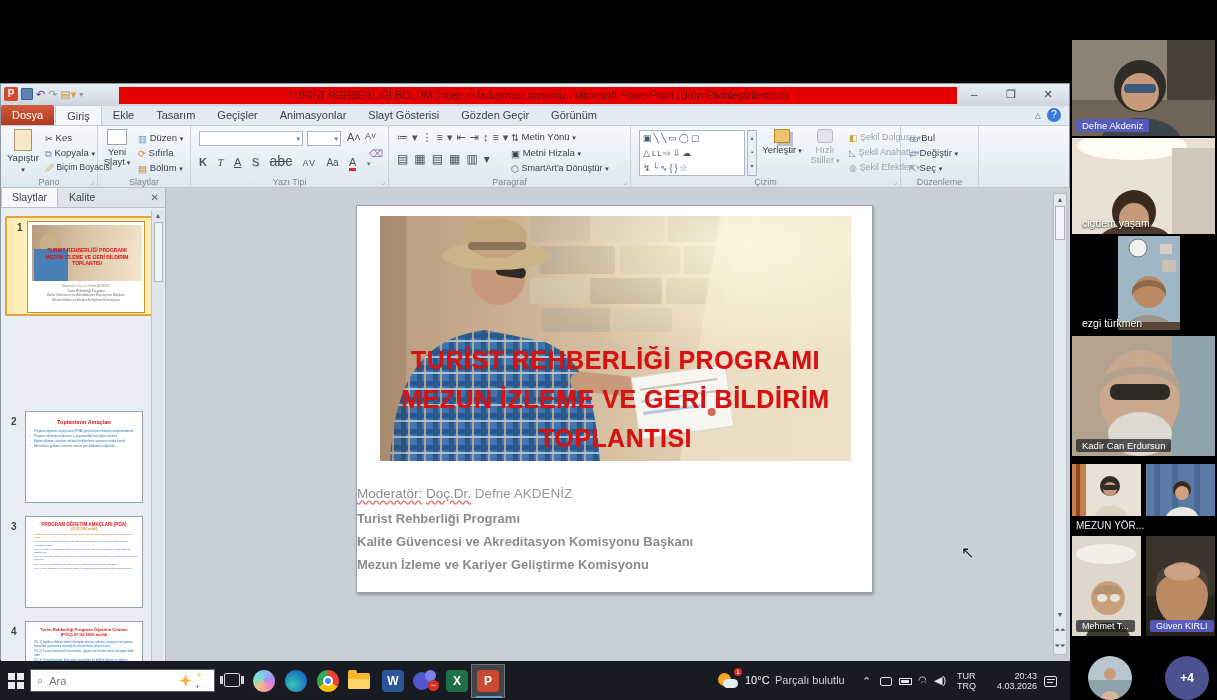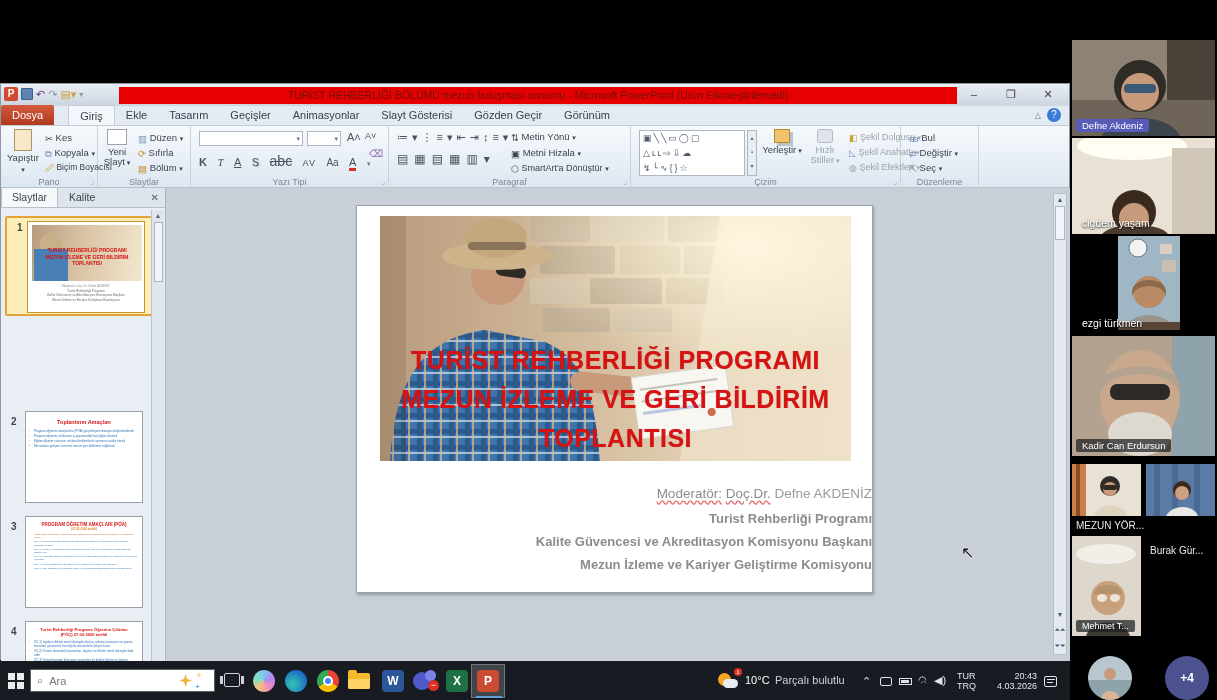--- a/index.html
+++ b/index.html
@@ -12,21 +12,21 @@
   .qat{display:flex;align-items:center;gap:3px;position:absolute;left:3px;top:3px}
   .qat .pico{width:14px;height:14px;background:#cf4a2e;border-radius:2px;color:#fff;font-size:10px;font-weight:bold;text-align:center;line-height:14px}
   .qat .disk{width:12px;height:12px;background:#5d83b5;border:1px solid #3e5f8a;border-radius:1px}
   .qat .glyph{font-size:11px;color:#5b3b86}
   .qat .glyph.gray{color:#8c97a5}
   #titleband{left:118px;top:3px;width:838px;height:17px;background:#e60000;color:#70100d;font-size:10.5px;text-align:center;line-height:17px;white-space:nowrap;overflow:hidden}
   .winbtn{top:3px;height:16px;width:30px;text-align:center;font-size:11px;color:#444;line-height:15px}
   
   #tabrow{left:0;top:22px;width:100%;height:20px;background:#e3eaf2;border-bottom:1px solid #c4ccd6;display:flex;align-items:flex-end}
   .rtab{font-size:11px;color:#39424e;padding:3px 11px;height:20px;line-height:15px}
-  .rtab.dosya{background:linear-gradient(#d35a3c,#b03a1f);color:#fff;border-radius:2px 2px 0 0;margin-right:14px}
+  .rtab.dosya{background:linear-gradient(#d35a3c,#b03a1f);color:#fff;border-radius:2px 2px 0 0;margin-right:1px}
   .rtab.active{background:#f3f6fa;border:1px solid #c4ccd6;border-bottom:none;border-radius:2px 2px 0 0}
   
   #ribbon{left:0;top:42px;width:100%;height:62px;background:linear-gradient(#f6f9fc,#dde7f1);border-bottom:1px solid #b9c2cd}
   .rgroup{position:absolute;top:0;height:62px;border-right:1px solid #c9d1db}
   .glabel{position:absolute;bottom:1px;width:100%;text-align:center;font-size:9px;color:#7d8794}
   .launcher{position:absolute;bottom:2px;right:3px;font-size:7px;color:#97a1ae}
   .bigbtn{position:absolute;top:3px;text-align:center;font-size:9.5px;color:#3c434d;line-height:10px}
   .smallrow{position:absolute;font-size:9.5px;color:#3c434d;white-space:nowrap}
   .icn{display:inline-block;vertical-align:-1px}
   .combo{position:absolute;height:15px;background:#fff;border:1px solid #aeb8c4;font-size:9px;color:#666}
@@ -45,21 +45,21 @@
   .mini-title{color:#d41414;font-weight:bold;text-align:center}
   .mini-gray{color:#8f8f8f;text-align:center}
   .mini-bullet{color:#2e74b5;font-size:3px;line-height:4px;margin:1px 4px 0 8px;position:relative}
   .mini-bullet:before{content:"•";color:#e08a2e;position:absolute;left:-5px}
   .panescroll{position:absolute;right:1px;top:22px;width:13px;height:506px;background:#dfe5ec;border-left:1px solid #bcc4ce;font-size:7px;color:#5b6572;text-align:center}
   
   #editarea{left:165px;top:104px;width:905px;height:497px;background:#c9cfd6}
   #slide{left:190px;top:17px;width:517px;height:388px;background:#fff;border:1px solid #9aa3ad;box-shadow:1px 2px 3px rgba(0,0,0,.25)}
   #photo{left:23px;top:10px;width:471px;height:245px;overflow:hidden}
   .slide-title{position:absolute;left:0;width:100%;text-align:center;font-size:25px;font-weight:bold;color:#d61212;text-shadow:0 0 1px rgba(130,0,0,.4);letter-spacing:.5px;white-space:nowrap}
-  .slide-sub{position:absolute;left:0;width:100%;text-align:right;color:#8c8c8c}
+  .slide-sub{position:absolute;left:0;width:100%;text-align:left;color:#8c8c8c}
   .spell{text-decoration:underline wavy #e06666;text-underline-offset:2px}
   .vscroll{left:887px;top:5px;width:14px;height:462px;background:#e3e9f0;border:1px solid #b6bfca;font-size:7px;color:#4c596b;text-align:center}
   
   #notes{left:165px;top:601px;width:905px;height:35px;background:#fff;border-top:2px solid #9aa3ad;font-size:11px;color:#3c3c3c;padding:8px 0 0 12px}
   
   #taskbar{left:0;top:661px;width:1070px;height:39px;background:#181b21}
   .start{left:8px;top:12px;width:16px;height:16px;display:grid;grid-template-columns:7px 7px;grid-gap:2px}
   .start i{background:#e8eaed;width:7px;height:7px}
   #searchbox{left:30px;top:8px;width:185px;height:23px;background:#fff;border:1px solid #5a5f66;display:flex;align-items:center;font-size:11px;color:#555}
   .sparkle{position:absolute;right:22px;top:4px;width:13px;height:13px;background:#f2b43c;clip-path:polygon(50% 0,62% 38%,100% 50%,62% 62%,50% 100%,38% 62%,0 50%,38% 38%)}
@@ -525,20 +525,30 @@
         <rect width="69" height="100" fill="#ded8cc"></rect>
         <ellipse cx="34" cy="18" rx="30" ry="10" fill="#f2efe8"></ellipse>
         <circle cx="36" cy="62" r="17" fill="#c9a07c"></circle>
         <path d="M22,58 C22,46 50,46 50,58 Z" fill="#b3926e"></path>
         <ellipse cx="30" cy="62" rx="5" ry="4" fill="#ece4d8"></ellipse>
         <ellipse cx="43" cy="62" rx="5" ry="4" fill="#ece4d8"></ellipse>
         <path d="M14,100 C20,82 52,82 58,100 Z" fill="#3e3a34"></path>
       </svg>
     <span class="vlabel" style="font-size:9px">Mehmet T...</span>
   </div>
+  <div class="vtile" style="top:536px;left:76px;width:69px;height:100px">
+    <svg width="69" height="100">
+        <rect width="69" height="100" fill="#3a332c"></rect>
+        <rect y="60" width="69" height="40" fill="#2a241e"></rect>
+        <ellipse cx="36" cy="58" rx="26" ry="32" fill="#b98a63"></ellipse>
+        <path d="M10,58 C10,30 62,30 62,58 L62,44 C62,22 10,22 10,44 Z" fill="#4a4038"></path>
+        <ellipse cx="36" cy="36" rx="18" ry="9" fill="#caa183"></ellipse>
+      </svg>
+    <span class="vlabel purple" style="font-size:9px">Güven KIRLI</span>
+  </div>
 
   <div class="ovcirc" style="left:18px;top:656px">
     <svg width="44" height="44">
         <rect width="44" height="24" fill="#b8c6cf"></rect>
         <rect y="24" width="44" height="20" fill="#8fa3ad"></rect>
         <circle cx="22" cy="18" r="6" fill="#c69a7b"></circle>
         <path d="M12,44 C14,32 30,32 32,44 Z" fill="#d8b598"></path>
       </svg>
   </div>
   <div class="ovcirc" style="left:95px;top:656px;background:#4c5290;color:#fff;font-size:12px;font-weight:bold;text-align:center;line-height:44px">+4</div>

